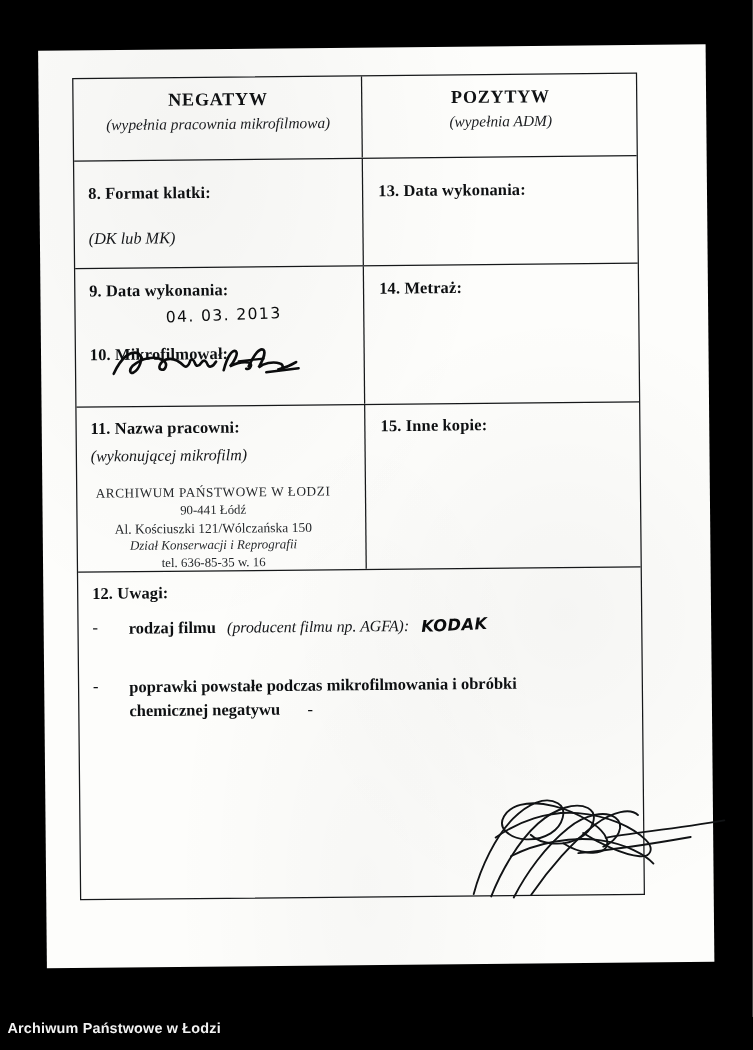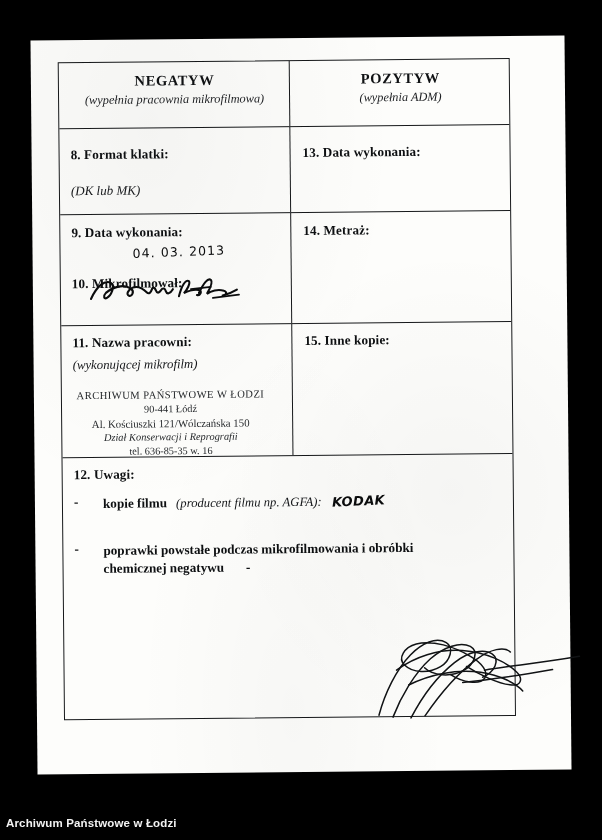--- a/index.html
+++ b/index.html
@@ -300,21 +300,21 @@
         <div class="handwriting"></div>
       </div>
     </div>
 
     <div class="trow" style="top:395px; bottom:0;">
       <div class="cell-full" style="padding-top:9px;">
         <div class="field-label">12. Uwagi:</div>
 
         <div class="bullet-row">
           <span class="bullet-dash">-</span>
-          <span class="bullet-strong">kopie filmu</span>
+          <span class="bullet-strong">rodzaj filmu</span>
           <span class="bullet-italic" style="margin-left:5px;">(producent filmu np. AGFA):</span>
           <span id="hw-filmtype">KODAK</span>
         </div>
 
         <div class="bullet-row" style="margin-top:29px;">
           <span class="bullet-dash">-</span>
           <span class="bullet-strong">poprawki powstałe podczas mikrofilmowania i obróbki</span>
           <span class="bullet-line2">
             <span>chemicznej negatywu</span><span class="trailing-dot">-</span>
           </span>

